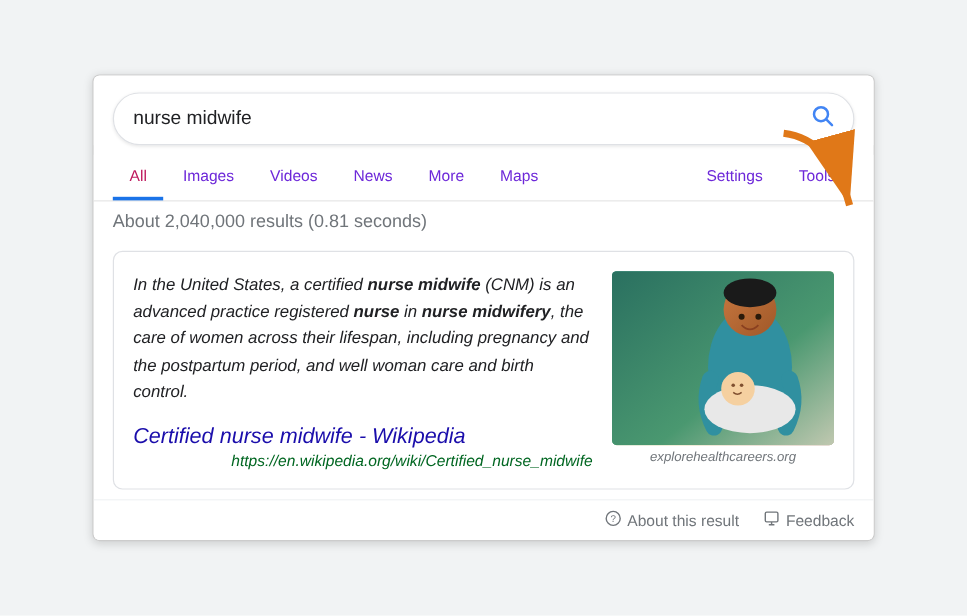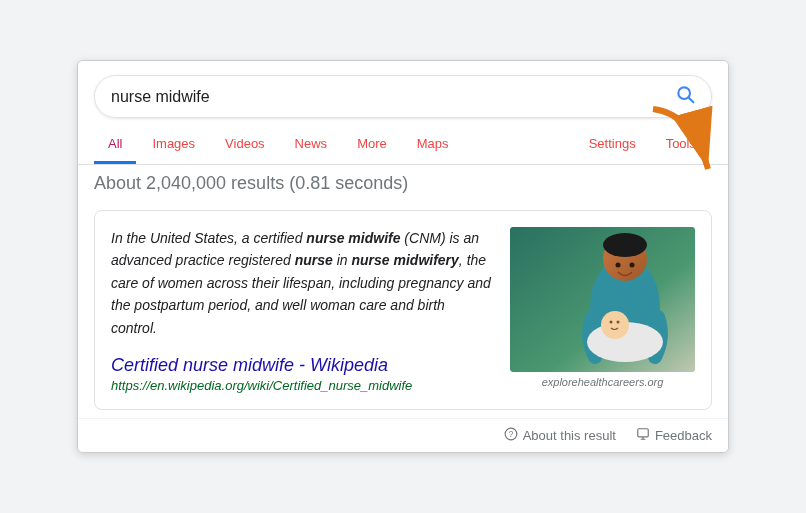--- a/index.html
+++ b/index.html
@@ -54,38 +54,38 @@
       display: flex;
       align-items: center;
       padding: 0 16px;
       border-bottom: 1px solid #e0e0e0;
       background: #fff;
       margin-top: 8px;
     }
     .nav-tab {
       padding: 10px 14px;
       font-size: 13px;
-      color: #ef4444;
+      color: #6d28d9;
       cursor: pointer;
       border-bottom: 3px solid transparent;
       margin-right: 2px;
       white-space: nowrap;
     }
     .nav-tab.active {
       color: #be185d;
       border-bottom: 3px solid #1a73e8;
       font-weight: 500;
     }
     .nav-spacer {
       flex: 1;
     }
     
     .results-count {
       padding: 8px 16px;
-      font-size: 18px;
+      font-size: 15px;
       color: #70757a;
       background: #fff;
     }
     
     .main-content {
       padding: 8px 16px 8px 16px;
       background: #fff;
     }
     
     .featured-snippet {
@@ -114,20 +114,21 @@
       font-size: 18px;
       color: #1a0dab;
       text-decoration: none;
       display: block;
       margin-bottom: 2px;
       cursor: pointer;
     }
     .snippet-url {
       font-size: 13px;
       color: #006621;
+      text-align: right;
     }
     .snippet-image-area {
       flex-shrink: 0;
       width: 185px;
       display: flex;
       flex-direction: column;
       align-items: center;
     }
     .snippet-image {
       width: 185px;

